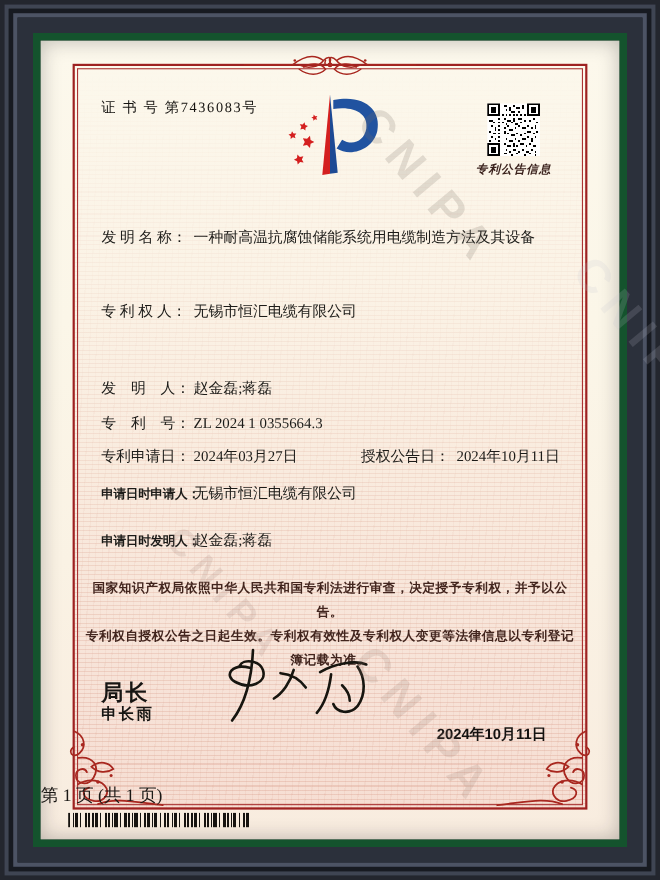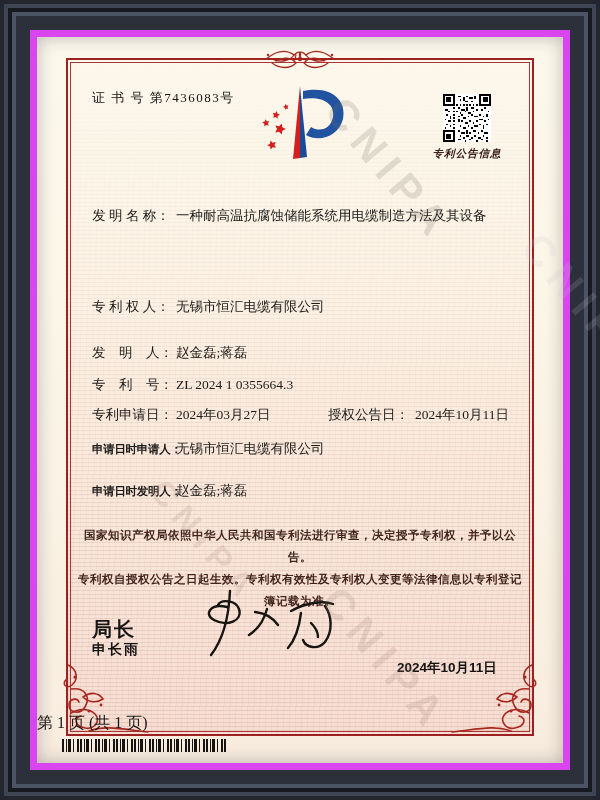--- a/index.html
+++ b/index.html
@@ -5,21 +5,21 @@
   * { margin:0; padding:0; box-sizing:border-box; }
   html,body { width:600px; height:800px; overflow:hidden; background:#101218; }
   body { font-family:"Liberation Serif","DejaVu Serif",serif; position:relative; }
 
   
   .frame-b1{ width:600px;height:800px; border:4px solid #23262e; }
   .frame-b2{ width:100%;height:100%; border:4px solid #3f4553; }
   .frame-b3{ width:100%;height:100%; border:4px solid #171a21; }
   .frame-b4{ width:100%;height:100%; border:4px solid #4c5364; }
   .frame-b5{ width:100%;height:100%; border:14px solid #2b303b; }
-  .frame-b6{ width:100%;height:100%; border:7px solid #d946ef; }
+  .frame-b6{ width:100%;height:100%; border:7px solid #14532d; }
 
   
   .paper{
     position:relative; width:526px; height:726px;
     background:linear-gradient(180deg,#fcf8ec 0%,#fbf6e8 35%,#faf2e4 65%,#f8ecdf 100%);
     box-shadow:inset 0 0 18px rgba(20,20,30,.28);
     color:#1c1b18;
   }
 
   
@@ -58,21 +58,21 @@
   .qr{ left:406px; top:57px; }
   .qr-caption{ left:382px; top:110px; width:96px; text-align:center;
     font-style:italic; font-size:10.5px; color:#3a211c; letter-spacing:1px; font-weight:bold; }
 
   .title{ left:0; top:124px; width:526px; text-align:center;
     font-size:31px; font-weight:bold; letter-spacing:14px; text-indent:14px; color:#0e0d0b; }
 
   .row{ left:55px; font-size:13.5px; white-space:nowrap; }
   .row .lbl{ display:inline-block; width:78px; }
   .row .val{ margin-left:6px; }
-  .r1{ top:170px;text-align:center; } .r2{ top:237px;margin-top:24px; } .r3{ top:274px; } .r4{ top:307px; }
+  .r1{ top:170px;text-align:center; } .r2{ top:237px; } .r3{ top:274px; } .r4{ top:307px; }
   .r5{ top:339px; } .r6{ top:369px; } .r7{ top:403px; } .r8{ top:445px; }
   .rright{ left:291px; font-size:13.5px; white-space:nowrap; }
   .rright .val{ margin-left:6px; }
   .bold-lbl .lbl{
     font-family:"Liberation Sans","DejaVu Sans",sans-serif;
     font-weight:bold; font-size:11.5px; letter-spacing:-0.3px; width:78px;
   }
 
   .legal{ left:40px; top:487px; width:446px; text-align:center;
     font-weight:bold; font-size:11.5px; line-height:22px;

